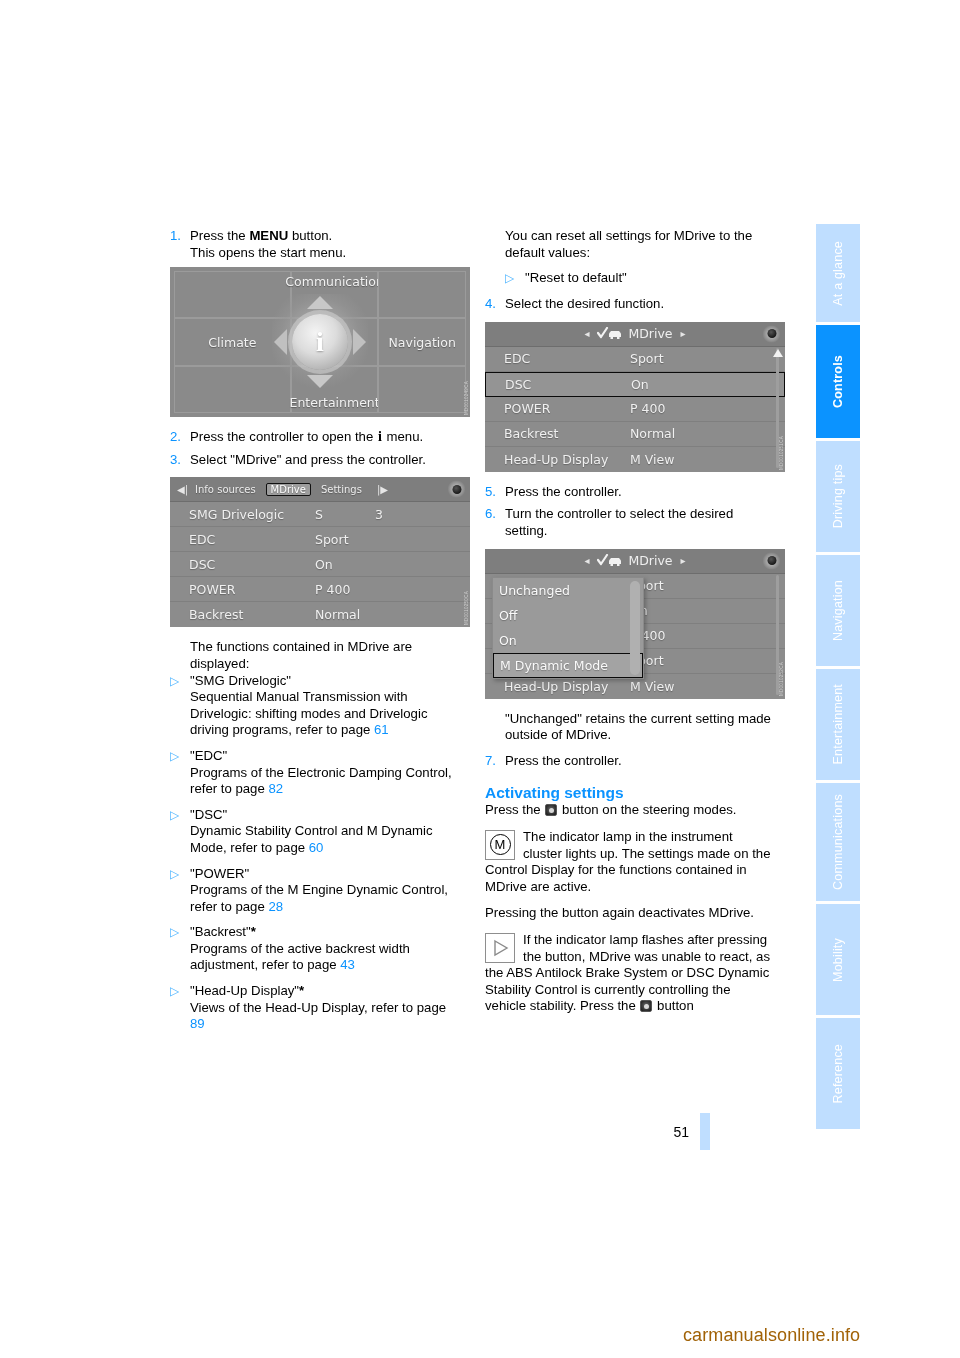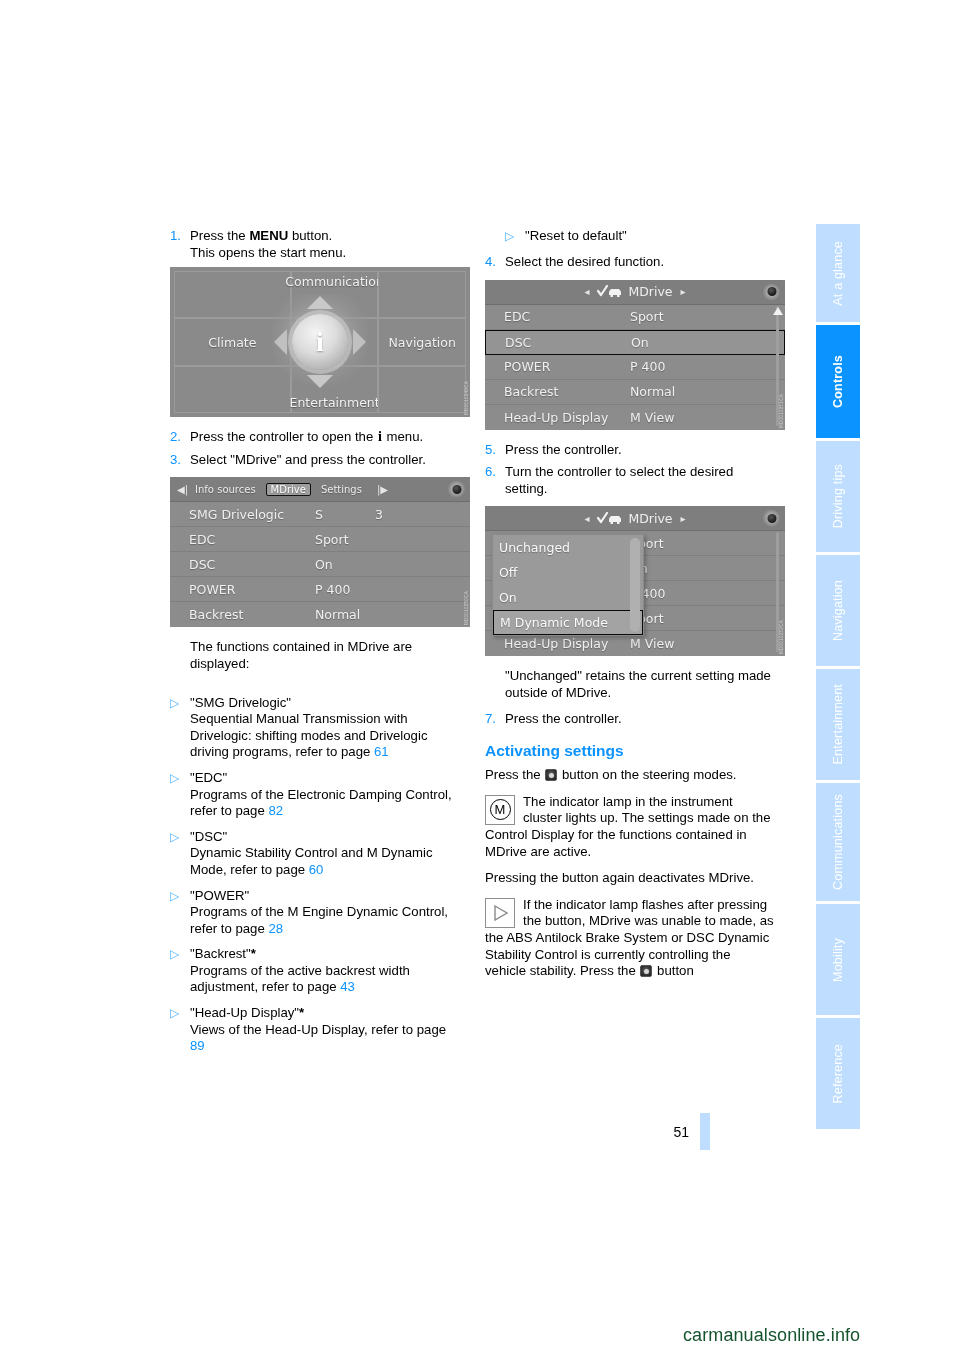--- a/index.html
+++ b/index.html
@@ -38,21 +38,21 @@
   .pagenum-wrap {
     position: absolute; left: 600px; top: 1113px;
     width: 110px; display: flex; align-items: center; justify-content: flex-end;
   }
   .pagenum { font-size: 14px; color: #000; margin-right: 11px; }
   .pagenum-bar { width: 10px; height: 37px; background: #bfdeff; }
 
   
   .watermark {
     position: absolute; left: 683px; top: 1325px;
-    font-size: 18px; color: #14532d; letter-spacing: .1px;
+    font-size: 18px; color: #a16207; letter-spacing: .1px;
     font-family: "Liberation Sans", sans-serif;
   }
 
   
   .col { position: absolute; top: 228px; width: 290px; }
   .col-left  { left: 170px; }
   .col-right { left: 485px; }
 
   
   .p {
@@ -71,21 +71,21 @@
   }
   .bullet {
     flex: 0 0 20px; width: 20px; color: #4db4ff; font-size: 12px; line-height: 17px;
   }
   .bullet-body { flex: 1; }
   .indent-body { margin-left: 20px; }
   .pg { color: #0b93ff; }
   .bold { font-weight: bold; }
   .h2 {
     color: #0b93ff; font-weight: bold; font-size: 15.5px;
-    margin-top: 15px; margin-bottom: 7px;
+    margin-top: 15px; 
   }
   .star { font-weight: bold; }
 
   
   .i-menu {
     font-family: "Liberation Serif", serif; font-weight: bold;
     font-style: normal; font-size: 14px; padding: 0 1px;
   }
   .btn-glyph {
     display: inline-block; width: 12px; height: 12px;
@@ -395,21 +395,21 @@
         <span class="k">POWER</span>
         <span class="v">P 400</span>
       </div>
       <div class="cd-row" style="border-bottom:none">
         <span class="k">Backrest</span>
         <span class="v">Normal</span>
       </div>
       <span class="sidecode">MD0010250CA</span>
     </div>
 
-    <div class="p indent-body" style="margin-bottom:22px">The functions contained in MDrive are displayed:</div>
+    <div class="p indent-body" style="margin-bottom:0">The functions contained in MDrive are displayed:</div>
 
     <div class="bullet-item">
       <span class="bullet">▷</span>
       <span class="bullet-body">
         <span>"SMG Drivelogic"</span><br>
         <span>Sequential Manual Transmission with Drivelogic: shifting modes and Drivelogic driving programs, refer to page </span><span class="pg">61</span>
       </span>
     </div>
 
     <div class="bullet-item">
@@ -449,20 +449,21 @@
       <span class="bullet-body">
         <span>"Head-Up Display"</span><span class="star">*</span><br>
         <span>Views of the Head-Up Display, refer to page </span><span class="pg">89</span>
       </span>
     </div>
 
   </div>
 
   <div class="col col-right">
 
+    <div class="p indent-body" style="margin-bottom:9px">You can reset all settings for MDrive to the default values:</div>
 
     <div class="bullet-item" style="margin-left:20px">
       <span class="bullet">▷</span>
       <span class="bullet-body">"Reset to default"</span>
     </div>
 
     <div class="num-item" style="margin-bottom:9px">
       <span class="num">4.</span>
       <span class="num-body">Select the desired function.</span>
     </div>
@@ -603,18 +604,18 @@
     </div>
 
     <div class="p">Pressing the button again deactivates MDrive.</div>
 
     <div class="note">
       <span class="note-icon">
         <svg width="17" height="18" viewBox="0 0 17 18">
           <path d="M3 2 L15 9 L3 16 Z" fill="none" stroke="#8a8a8a" stroke-width="1.4"></path>
         </svg>
       </span>
-      <div class="note-text"><span>If the indicator lamp flashes after pressing the button, MDrive was unable to made, as the ABS Antilock Brake System or DSC Dynamic Stability Control is currently controlling the vehicle stability. Press the </span><span class="btn-glyph"></span><span> button</span></div>
+      <div class="note-text"><span>If the indicator lamp flashes after pressing the button, MDrive was unable to react, as the ABS Antilock Brake System or DSC Dynamic Stability Control is currently controlling the vehicle stability. Press the </span><span class="btn-glyph"></span><span> button</span></div>
     </div>
 
   </div>
 
 </div>
 
 </body></html>

